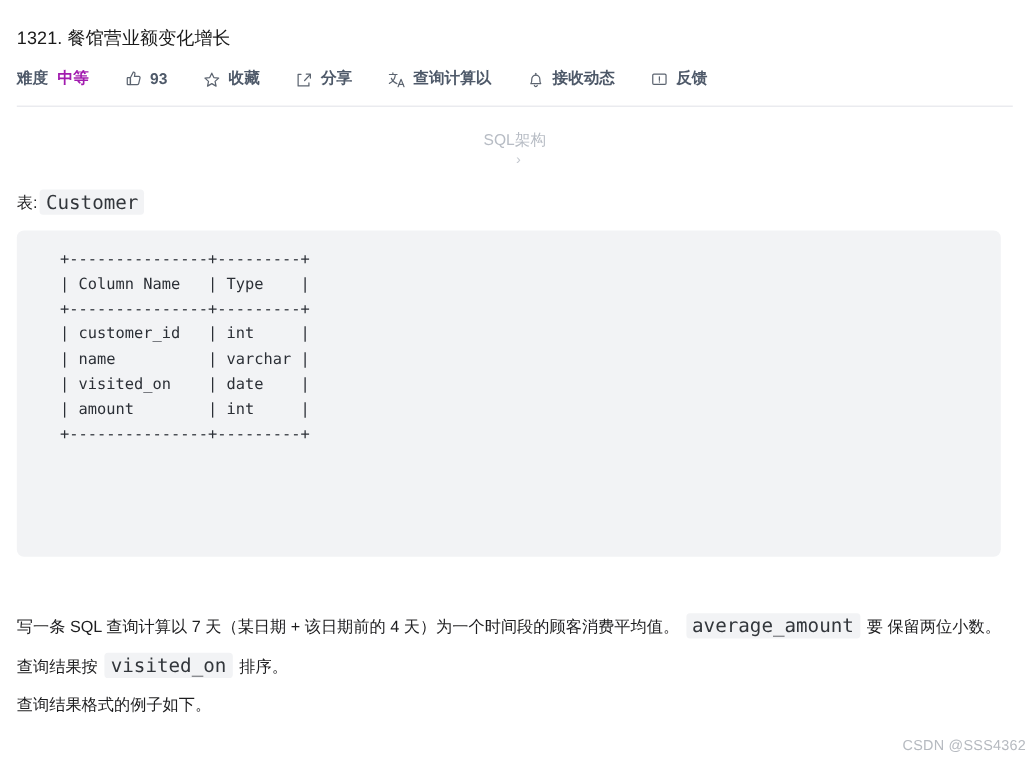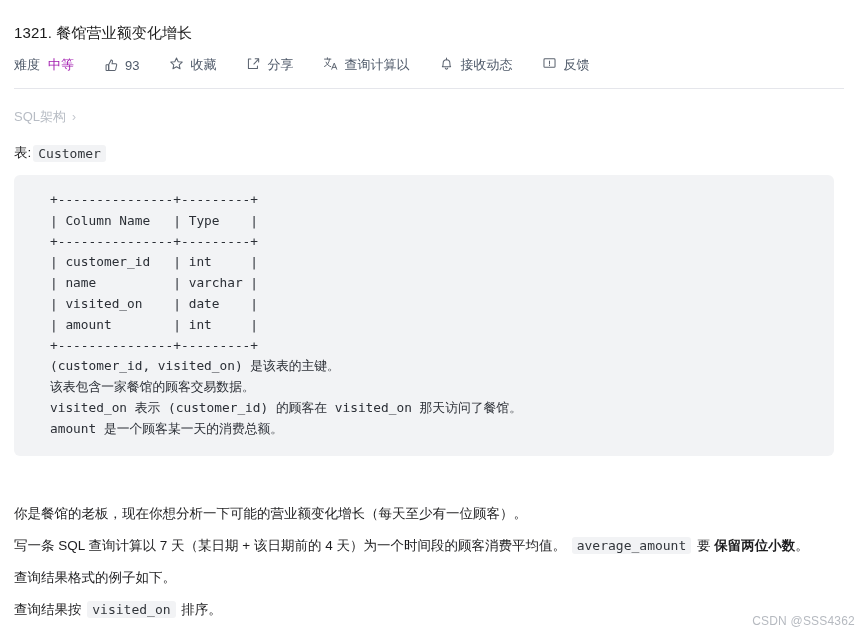--- a/index.html
+++ b/index.html
@@ -29,23 +29,24 @@
   .meta-bar {
     display: flex;
     align-items: center;
     height: 32px;
     margin-top: 5px;
     font-size: 13px;
     color: #4e5969;
   }
   .meta-group {
     display: flex;
-    align-items: flex-start;
+    align-items: flex-end;
     margin-right: 30px;
     white-space: nowrap;
+    font-weight: bold;
   }
   .meta-group:last-child { margin-right: 16px; }
   .meta-label { color: #4e5969; margin-right: 8px; }
   .difficulty-value { color: #a21caf; }
   .meta-icon {
     display: inline-flex;
     align-items: center;
     justify-content: center;
     width: 15px;
     height: 15px;
@@ -63,34 +64,35 @@
     margin: 7px 0 0 0;
   }
 
   
   .breadcrumb {
     font-size: 13px;
     color: #b7bcc4;
     padding-top: 19px;
     display: flex;
     align-items: center;
+    flex-direction: column;
   }
   .breadcrumb .chev { margin-left: 6px; font-size: 12px; color: #c4c8cf; }
 
   
   .table-line {
     font-size: 13.5px;
     color: #1d1d1f;
     padding-top: 18px;
     display: flex;
     align-items: center;
   }
   code.inline {
     font-family: "DejaVu Sans Mono", "Liberation Mono", monospace;
-    font-size: 13px;
+    font-size: 16px;
     background: #f2f3f5;
     border-radius: 3px;
     padding: 1px 5px;
     color: #32363b;
     margin: 0 2px;
   }
 
   
   .code-block {
     margin-top: 13px;
@@ -113,21 +115,21 @@
     padding-left: 18px;
   }
 
   
   .body-text { padding-top: 42px; }
   .para {
     font-size: 13.5px;
     line-height: 32px;
     color: #1d1d1f;
   }
-  .para .bold { font-weight: bold; }
+  .para .bold { font-weight: normal; }
 
   
   .watermark {
     position: absolute;
     right: 3px;
     bottom: 9px;
     font-size: 12px;
     color: #b6bac0;
     letter-spacing: 0.2px;
   }
@@ -228,46 +230,39 @@
 
   <div class="code-block">
     <pre>+---------------+---------+
 | Column Name   | Type    |
 +---------------+---------+
 | customer_id   | int     |
 | name          | varchar |
 | visited_on    | date    |
 | amount        | int     |
 +---------------+---------+</pre>
-    <pre class="desc">(customer_id, visited_on) 是该表的主键。
-该表包含一家餐馆的顾客交易数据。
-visited_on 表示 (customer_id) 的顾客在 visited_on 那天访问了餐馆。
-amount 是一个顾客某一天的消费总额。</pre>
   </div>
 
   <div class="body-text">
 
-    <div class="para">
-      <span>你是餐馆的老板，现在你想分析一下可能的营业额变化增长（每天至少有一位顾客）。</span>
-    </div>
 
     <div class="para">
       <span>写一条 SQL 查询计算以 7 天（某日期 + 该日期前的 4 天）为一个时间段的顾客消费平均值。</span>
       <code class="inline">average_amount</code>
       <span>要</span>
       <span class="bold">保留两位小数</span><span>。</span>
     </div>
 
     <div class="para">
-      <span>查询结果格式的例子如下。</span>
-    </div>
-
-    <div class="para">
       <span>查询结果按</span>
       <code class="inline">visited_on</code>
       <span>排序。</span>
     </div>
 
+    <div class="para">
+      <span>查询结果格式的例子如下。</span>
+    </div>
+
   </div>
 
 </div>
 
 <div class="watermark">CSDN @SSS4362</div>
 
 </body></html>

